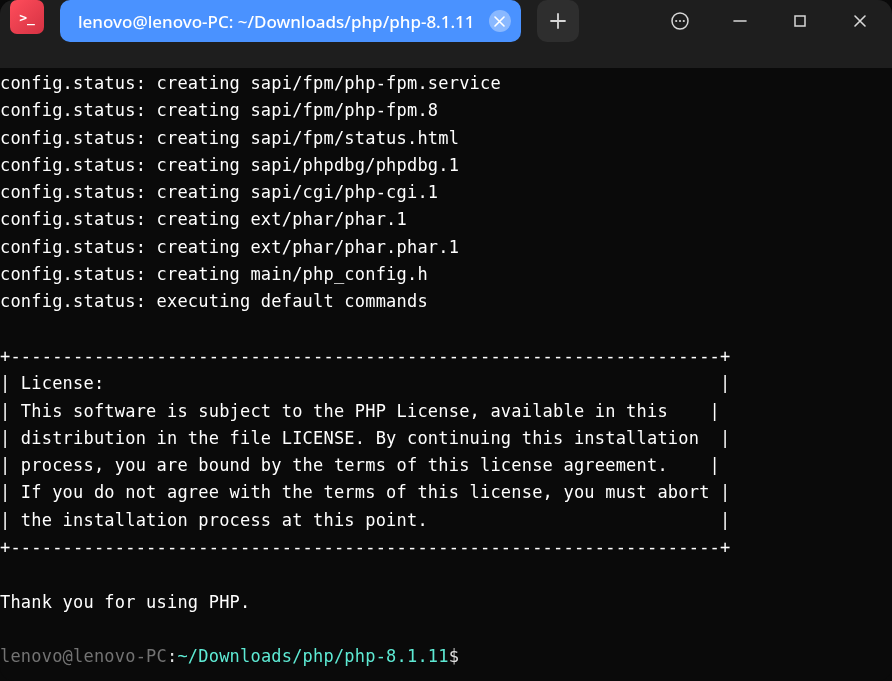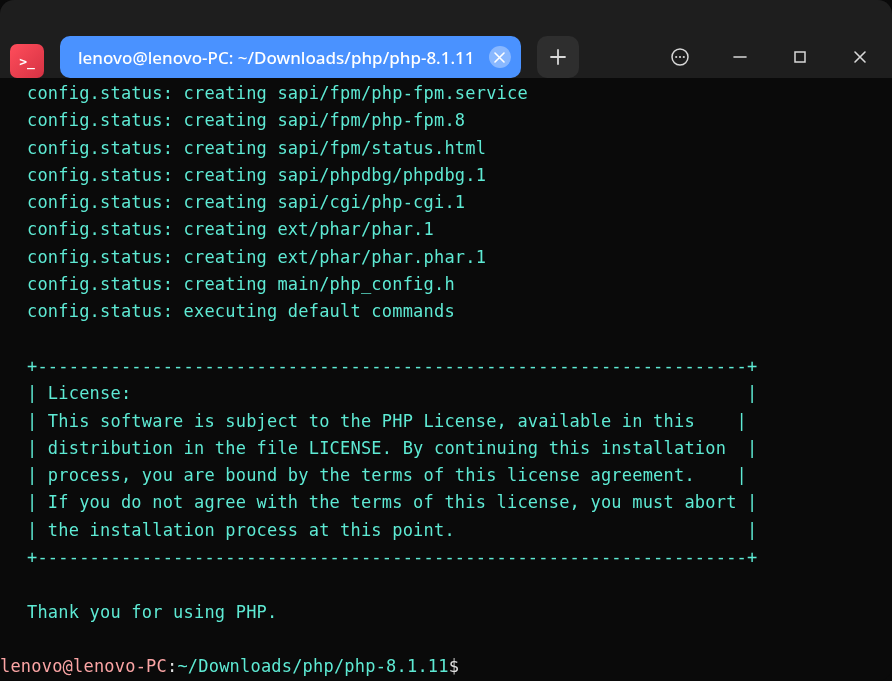--- a/index.html
+++ b/index.html
@@ -13,24 +13,24 @@
   .window {
     width: 892px;
     height: 681px;
     background: #0a0a0a;
     border-radius: 14px;
     overflow: hidden;
     display: flex;
     flex-direction: column;
   }
   .titlebar {
-    height: 78px;
+    height: 68px;
     background: #1e1e1e;
     display: flex;
-    align-items: flex-end;
+    align-items: flex-start;
     padding: 0 10px;
     gap: 16px;
   }
   .app-icon {
     width: 34px;
     height: 34px;
     background: linear-gradient(135deg,#ff4d5b 0%, #d53243 100%);
     border-radius: 7px;
     display: flex;
     align-items: center;
@@ -107,23 +107,23 @@
   .terminal {
     flex: 1 1 auto;
     padding: 2px 0 0 0;
     white-space: pre;
     line-height: 27.3px;
     letter-spacing: 0.2px;
     font-variant-ligatures: none;
     overflow: hidden;
   }
   .line { white-space: pre; }
-  .yellow { color: #fca5a5; margin-top: 48px; }
+  .yellow { color: #737373; margin-top: 48px; }
   .cyan { color: #5eead4; }
-  .green { color: #5eead4; margin-left: 27px; }
+  .green { color: #ffffff; }
   .white { color: #dedede; }
 </style>
 </head>
 <body>
 
 <div class="window">
 
   <div class="titlebar">
     <div class="app-icon"></div>
 

